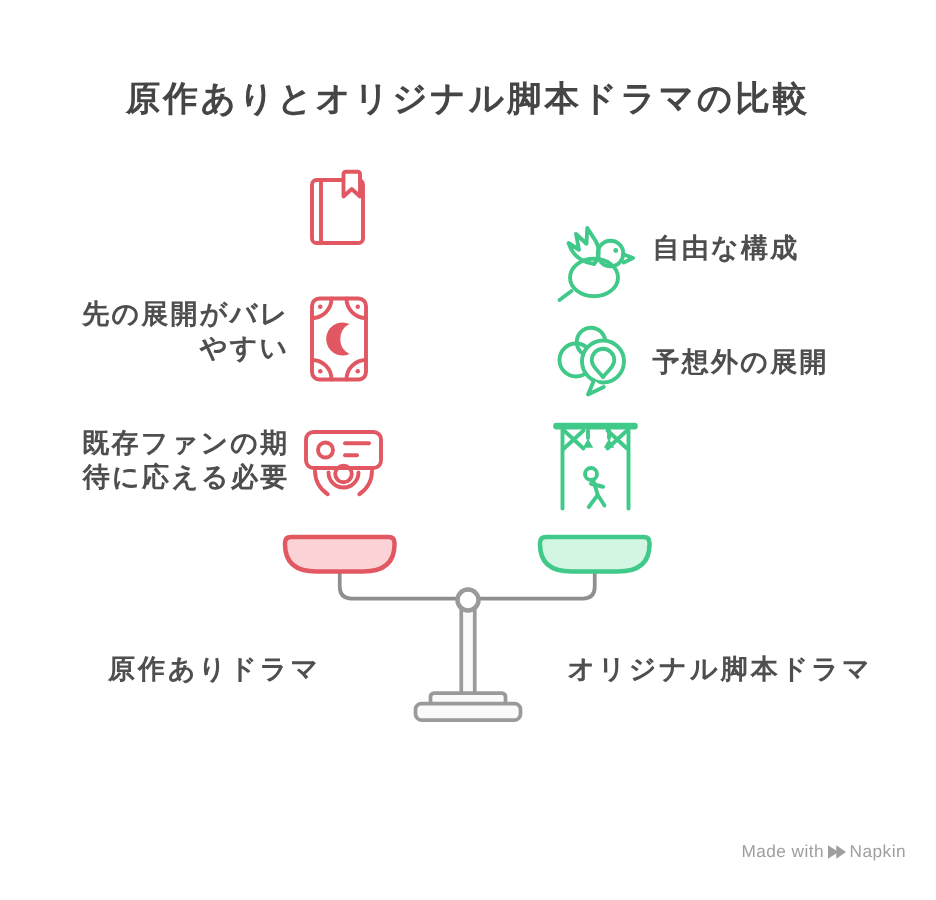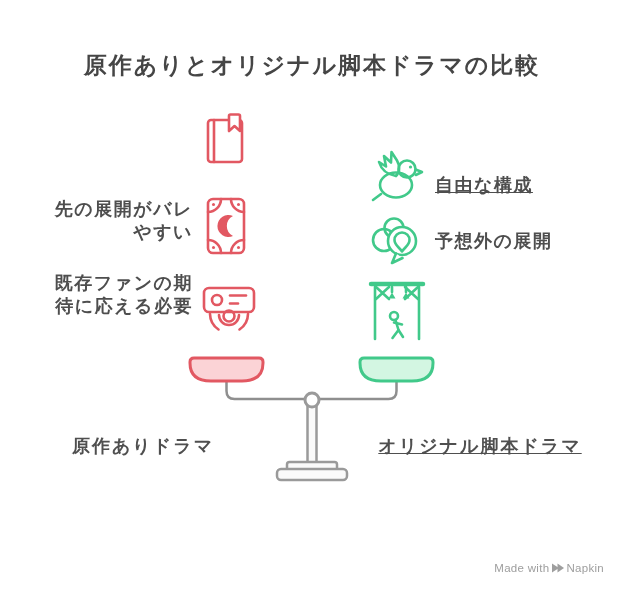--- a/index.html
+++ b/index.html
@@ -55,21 +55,21 @@
       <path d="M28 4 A13 13 0 0 0 41 17"></path>
       <path d="M18 58 A13 13 0 0 0 5 45"></path>
       <path d="M41 45 A13 13 0 0 0 28 58"></path>
       <circle cx="10.5" cy="9.5" r="1.5" fill="currentColor" stroke="none"></circle>
       <circle cx="35.5" cy="9.5" r="1.5" fill="currentColor" stroke="none"></circle>
       <circle cx="10.5" cy="52.5" r="1.5" fill="currentColor" stroke="none"></circle>
       <circle cx="35.5" cy="52.5" r="1.5" fill="currentColor" stroke="none"></circle>
     </svg>
   </span>
 
-  <div class="item-label t-right" style="top:272px;left:43px;width:150px;text-align:right;">既存ファンの期待に応える必要</div>
+  <div class="item-label t-right" style="top:284px;left:43px;width:150px;text-align:right;">既存ファンの期待に応える必要</div>
   <span class="icon neg" style="top:283px;left:200px;">
     <svg width="58" height="52" viewBox="0 0 58 52" fill="none" stroke="currentColor" stroke-width="2.6" stroke-linecap="round" stroke-linejoin="round">
       <rect x="4" y="5" width="50" height="24" rx="5"></rect>
       <circle cx="17" cy="17" r="5"></circle>
       <line x1="30" y1="12.5" x2="46" y2="12.5"></line>
       <line x1="30" y1="20.5" x2="38" y2="20.5"></line>
       <circle cx="29" cy="33" r="5.5"></circle>
       <path d="M19 32 a10 10 0 0 0 20 0"></path>
       <path d="M10 31 a19 19 0 0 0 8.5 15.5"></path>
       <path d="M48 31 a19 19 0 0 1 -8.5 15.5"></path>
@@ -79,21 +79,21 @@
   <span class="icon pos" style="top:149px;left:367px;">
     <svg width="58" height="56" viewBox="0 0 58 56" fill="none" stroke="currentColor" stroke-width="2.6" stroke-linecap="round" stroke-linejoin="round">
       <ellipse cx="29" cy="36" rx="16" ry="12.5"></ellipse>
       <circle cx="40" cy="20" r="8.5"></circle>
       <circle cx="43.5" cy="18" r="1.6" fill="currentColor" stroke="none"></circle>
       <path d="M48.5 20.5 L55 23 L48.8 26"></path>
       <path d="M29 27 C23 26 15 23 12 13 L19 17.5 L17 7 L24 13.5 L24.5 3 L30 11.5 C33 16.5 33 23 29 27"></path>
       <path d="M14 45 l-8 6"></path>
     </svg>
   </span>
-  <div class="item-label t-left" style="top:174px;left:435px;width:160px;text-decoration:underline;">自由な構成</div>
+  <div class="item-label t-left" style="top:154px;left:435px;width:160px;">自由な構成</div>
 
   <span class="icon pos" style="top:212px;left:369px;">
     <svg width="56" height="56" viewBox="0 0 56 56" fill="none" stroke="currentColor" stroke-width="2.6" stroke-linecap="round" stroke-linejoin="round">
       <circle cx="15" cy="28" r="11"></circle>
       <circle cx="25" cy="16" r="9.5"></circle>
       <circle cx="33" cy="29" r="14" fill="#ffffff"></circle>
       <path d="M27 41.5 l-4 9.5 l10.5 -5" fill="#ffffff"></path>
       <path d="M33 20.5 a7.5 7.5 0 0 1 7.5 7.5 c0 5 -4.5 7 -7.5 11.5 c-3 -4.5 -7.5 -6.5 -7.5 -11.5 a7.5 7.5 0 0 1 7.5 -7.5 z"></path>
     </svg>
   </span>
@@ -122,21 +122,21 @@
     <path class="beam" d="M249.5 33 V43 Q249.5 51 241.5 51 H165"></path>
     <rect class="stand" x="160.5" y="52" width="9" height="64" rx="2"></rect>
     <rect class="stand" x="140" y="114" width="50" height="9" rx="2.5"></rect>
     <rect class="stand" x="130" y="121" width="70" height="11" rx="4"></rect>
     <circle class="pivot" cx="165" cy="52" r="7"></circle>
     <path class="pan-l" d="M43 14 q0 -4 4 -4 h65 q4 0 4 4 v1 q0 18 -21 18 h-31 q-21 0 -21 -18 z"></path>
     <path class="pan-r" d="M213 14 q0 -4 4 -4 h65 q4 0 4 4 v1 q0 18 -21 18 h-31 q-21 0 -21 -18 z"></path>
   </svg>
 
   <div class="scale-label" style="top:434px;left:40px;width:206px;">原作ありドラマ</div>
-  <div class="scale-label" style="top:434px;left:368px;width:224px;text-decoration:underline;">オリジナル脚本ドラマ</div>
+  <div class="scale-label" style="top:434px;left:368px;width:224px;">オリジナル脚本ドラマ</div>
 
   <div class="watermark">
     <span>Made with</span>
     <svg width="13" height="12" viewBox="0 0 13 12">
       <path d="M1 1.5 L8 6 L1 10.5 Z" fill="#9e9e9e"></path>
       <path d="M6.5 1.5 L13 6 L6.5 10.5 Z" fill="#9e9e9e"></path>
     </svg>
     <span class="brand">Napkin</span>
   </div>
 

